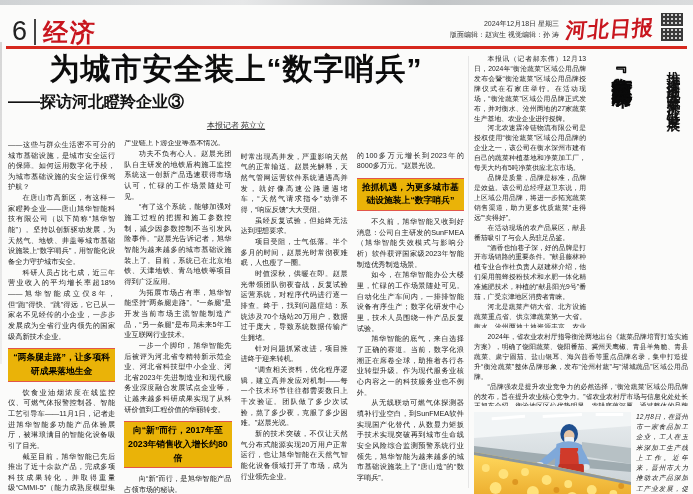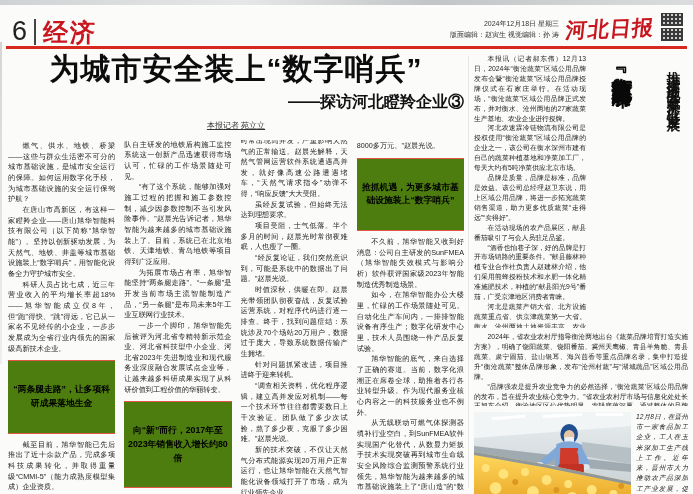--- a/index.html
+++ b/index.html
@@ -28,29 +28,29 @@
   .qr .q{width:22px;height:13px;
     background:
       repeating-linear-gradient(90deg,#3a3a3a 0 2px,transparent 2px 4px),
       repeating-linear-gradient(0deg,#3a3a3a 0 2px,#cfcfcf 2px 4px);}
   .red-rule{position:absolute;top:46px;left:6px;right:6px;height:3px;background:#d6281e;}
 
   
   .lead{position:absolute;top:52px;left:8px;width:456px;bottom:0;}
   .lead-headline{text-align:center;font-size:30px;font-weight:900;color:#0c0c0c;
     letter-spacing:1px;line-height:1.15;}
-  .lead-subheadline{text-align:right;font-size:16px;font-weight:700;margin-top:5px;color:#111;}
+  .lead-subheadline{text-align:left;font-size:16px;font-weight:700;margin-top:5px;color:#111;}
   .lead-byline{text-align:center;font-size:8px;margin-top:7px;color:#333;text-decoration:underline;}
   .columns{display:flex;gap:9px;margin-top:9px;height:355px;overflow:hidden;align-items:center;}
   .col{flex:1;overflow:hidden;font-size:7.2px;line-height:1.48;text-align:justify;}
   .para{margin:0;text-indent:2em;}
   .para.cont{text-indent:0;}
   .subhead{font-weight:800;font-size:8.8px;text-align:center;color:#000;
     border-top:1px solid #e2564a;border-bottom:1px solid #e2564a;
-    background:#4d7c0f;padding:22px 2px;margin:6px 0;line-height:1.55;text-indent:0;}
+    background:#eab308;padding:2px 2px;margin:6px 0;line-height:1.55;text-indent:0;}
 
   .divider-v{position:absolute;left:468px;top:56px;bottom:6px;width:1px;background:#e6e6e6;}
 
   
   .side{position:absolute;left:474px;top:54px;right:5px;bottom:0;overflow:hidden;}
   .side-top{display:flex;height:274px;overflow:hidden;}
   .side-textcol{width:112px;font-size:6.8px;line-height:1.46;text-align:justify;overflow:hidden;}
   .v-head-wrap{flex:1;display:flex;justify-content:center;}
   .v-head{writing-mode:vertical-rl;font-size:19.5px;font-weight:900;color:#0a0a0a;
     letter-spacing:1px;margin-top:6px;line-height:1.15;}
@@ -95,36 +95,36 @@
 <div class="lead">
   <div class="lead-headline">为城市安全装上“数字哨兵”</div>
   <div class="lead-subheadline">——探访河北瞪羚企业③</div>
   <div class="lead-byline">本报记者 苑立立</div>
   <div class="columns">
     <div class="col">
         <p class="para">燃气、供水、地铁、桥梁——这些与群众生活密不可分的城市基础设施，是城市安全运行的保障。如何运用数字化手段，为城市基础设施的安全运行保驾护航？</p>
         <p class="para">在唐山市高新区，有这样一家瞪羚企业——唐山旭华智能科技有限公司（以下简称“旭华智能”）。坚持以创新驱动发展，为天然气、地铁、井盖等城市基础设施装上“数字哨兵”，用智能化设备全力守护城市安全。</p>
         <p class="para">科研人员占比七成，近三年营业收入的平均增长率超18%——旭华智能成立仅8年，但“跑”得快、“跳”得远，它已从一家名不见经传的小企业，一步步发展成为全省行业内领先的国家级高新技术企业。</p>
         <div class="subhead">“两条腿走路”，让多项科研成果落地生金</div>
+        <p class="para">饮食业油烟浓度在线监控仪、可燃气体报警控制器、智能工艺引导车——11月1日，记者走进旭华智能多功能产品体验展厅，被琳琅满目的智能化设备吸引了目光。</p>
         <p class="para">截至目前，旭华智能已先后推出了近十余款产品，完成多项科技成果转化，并取得重量级“CMMI-5”（能力成熟度模型集成）企业资质。</p>
       </div>
     <div class="col">
         <p class="para cont">产业链上下游企业等基本情况。</p>
         <p class="para">功夫不负有心人。赵晨光团队自主研发的地铁盾构施工监控系统这一创新产品迅速获得市场认可，忙碌的工作场景随处可见。</p>
         <p class="para">“有了这个系统，能够加强对施工过程的把握和施工参数控制，减少因参数控制不当引发风险事件。”赵晨光告诉记者，旭华智能为越来越多的城市基础设施装上了。目前，系统已在北京地铁、天津地铁、青岛地铁等项目得到广泛应用。</p>
         <p class="para">为拓展市场占有率，旭华智能坚持“两条腿走路”。“一条腿”是开发当前市场主流智能制造产品，“另一条腿”是布局未来5年工业互联网行业技术。</p>
         <p class="para">一步一个脚印，旭华智能先后被评为河北省专精特新示范企业、河北省科技型中小企业、河北省2023年先进制造业和现代服务业深度融合发展试点企业等，让越来越多科研成果实现了从科研价值到工程价值的华丽转变。</p>
         <div class="subhead">向“新”而行，2017年至2023年销售收入增长约80倍</div>
         <p class="para">向“新”而行，是旭华智能产品占领市场的秘诀。</p>
       </div>
     <div class="col">
         <p class="para cont">时常出现高并发，严重影响天然气的正常输送。赵晨光解释，天然气管网运营软件系统遭遇高并发，就好像高速公路遭遇堵车，“天然气请求指令”动弹不得，“响应反馈”大大受阻。</p>
         <p class="para">虽经反复试验，但始终无法达到理想要求。</p>
         <p class="para">项目受阻，士气低落。半个多月的时间，赵晨光时常彻夜难眠，人也瘦了一圈。</p>
-        <p class="para">“经反复论证，我们突然意识到，可能是系统中的数据出了问题。”赵晨光说。</p>
         <p class="para">时值深秋，供暖在即。赵晨光带领团队彻夜奋战，反复试验运营系统，对程序代码进行逐一排查。终于，找到问题症结：系统涉及70个场站20万用户，数据过于庞大，导致系统数据传输产生拥堵。</p>
         <p class="para">针对问题抓紧改进，项目推进终于迎来转机。</p>
         <p class="para">“调查相关资料，优化程序逻辑，建立高并发应对机制——每一个技术环节往往都需要数日上千次验证。团队做了多少次试验，熬了多少夜，克服了多少困难。”赵晨光说。</p>
         <p class="para">新的技术突破，不仅让天然气分布式能源实现20万用户正常运行，也让旭华智能在天然气智能化设备领域打开了市场，成为行业领先企业。</p>
       </div>
     <div class="col">
         <p class="para cont">的100多万元增长到2023年的8000多万元。”赵晨光说。</p>
         <div class="subhead">抢抓机遇，为更多城市基础设施装上“数字哨兵”</div>
         <p class="para">不久前，旭华智能又收到好消息：公司自主研发的SunFMEA（旭华智能失效模式与影响分析）软件获评国家级2023年智能制造优秀制造场景。</p>
         <p class="para">如今，在旭华智能办公大楼里，忙碌的工作场景随处可见。自动化生产车间内，一排排智能设备有序生产；数字化研发中心里，技术人员围绕一件产品反复试验。</p>

